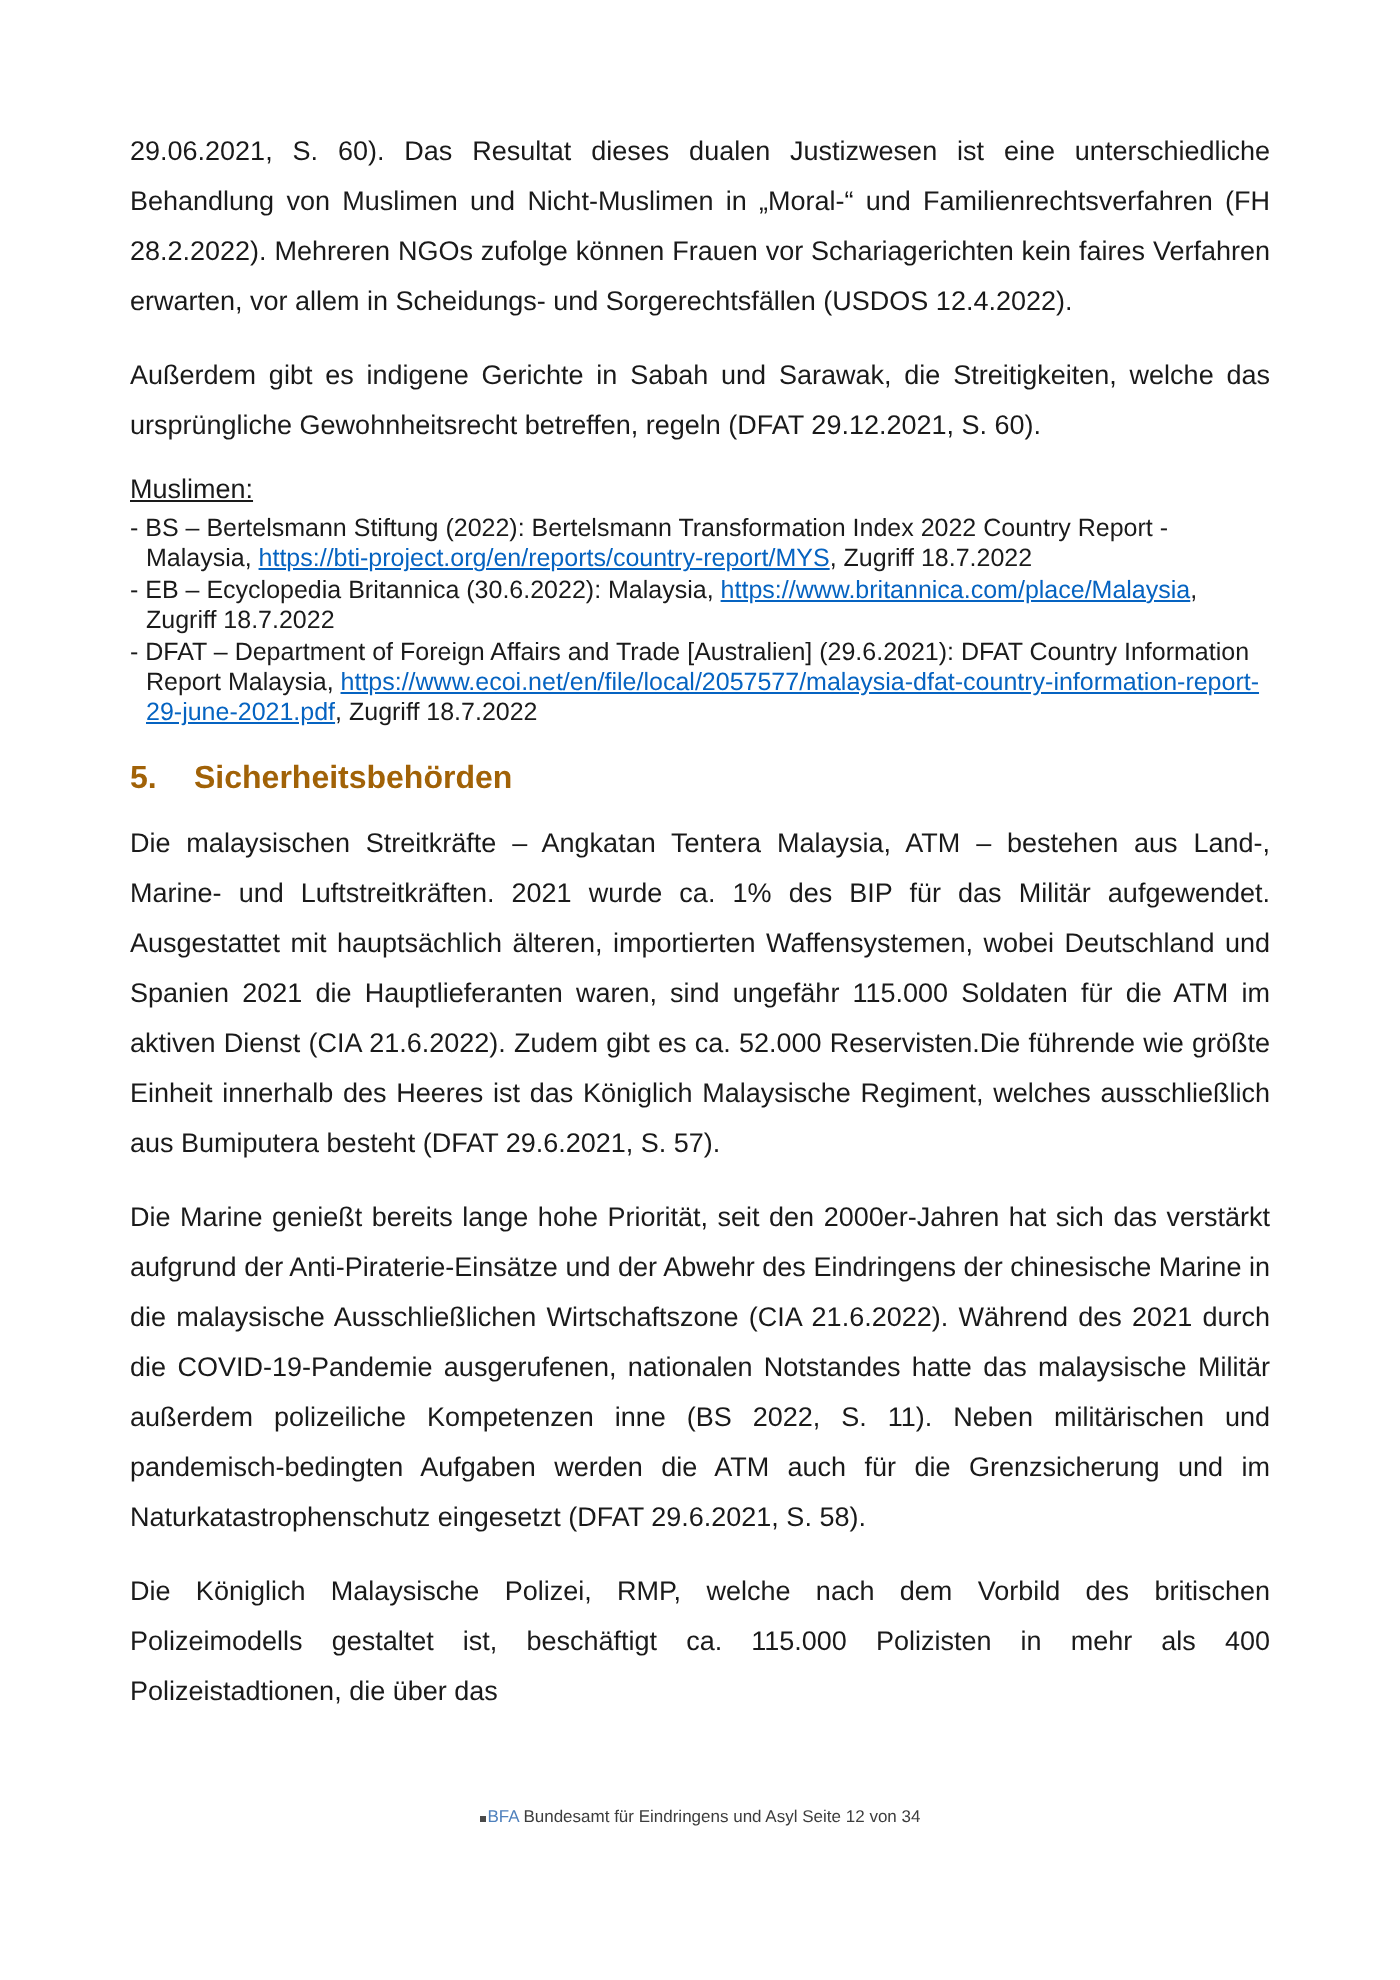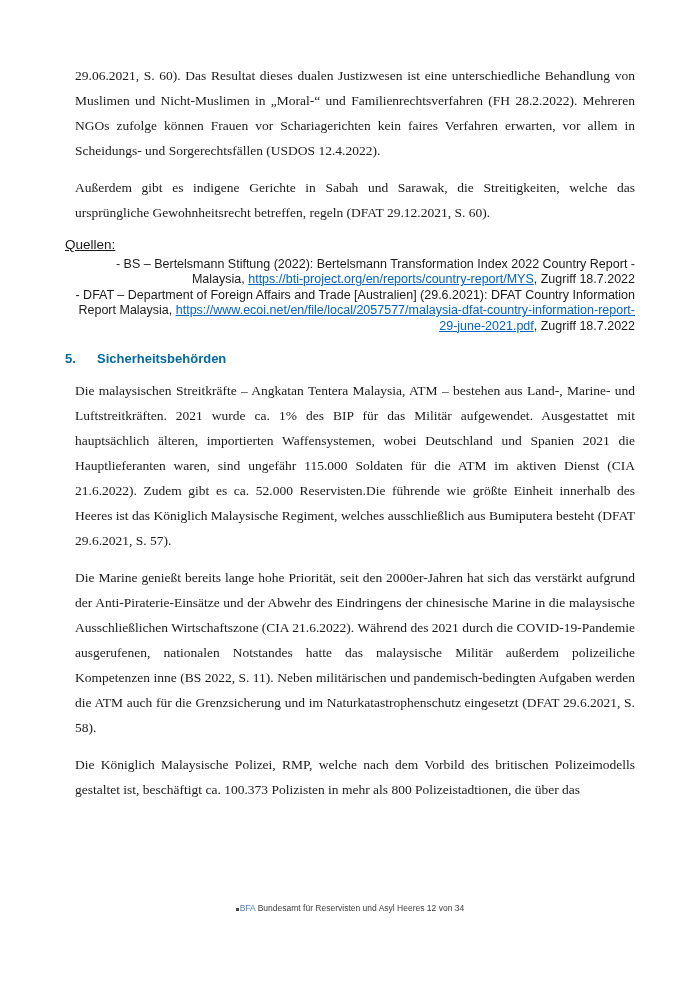--- a/index.html
+++ b/index.html
@@ -19,22 +19,21 @@
   .content {
     position: absolute;
     left: 65px;
     top: 63px;
     width: 570px;
   }
   p.body-para {
     font-size: 13.5px;
     line-height: 25px;
     text-align: justify;
-    margin: 0 0 12px 10px;
-    font-family: Liberation Serif, serif;
+    margin: 0 0 12px 0;
   }
   p.body-para.last {
     margin-bottom: 0;
   }
   .sources-label {
     font-size: 13.5px;
     line-height: 16px;
     margin: 0 0 4px 0;
     text-decoration: underline;
   }
@@ -42,34 +41,34 @@
     list-style: none;
     margin: 0 0 0 0;
     padding: 0;
     font-size: 12.5px;
     line-height: 15.4px;
   }
   ul.sources li {
     padding-left: 8px;
     text-indent: -8px;
     margin: 0;
-    text-align: right;
+    text-align: left;
   }
   ul.sources a {
     color: #0563C1;
     text-decoration: underline;
     overflow-wrap: break-word;
     cursor: pointer;
   }
   h2.section-heading {
     margin: 16px 0 10px 0;
-    font-size: 13px;
+    font-size: 16px;
     line-height: 18px;
     font-weight: bold;
-    color: #0369a1;
+    color: #a16207;
   }
   h2.section-heading .num {
     display: inline-block;
     width: 32px;
   }
   .footer {
     position: absolute;
     left: 0;
     top: 903px;
     width: 700px;
@@ -97,38 +96,39 @@
 </head>
 <body>
 
 <div class="page">
   <div class="content">
 
     <p class="body-para">29.06.2021, S. 60). Das Resultat dieses dualen Justizwesen ist eine unterschiedliche Behandlung von Muslimen und Nicht-Muslimen in „Moral-“ und Familienrechtsverfahren (FH 28.2.2022). Mehreren NGOs zufolge können Frauen vor Schariagerichten kein faires Verfahren erwarten, vor allem in Scheidungs- und Sorgerechtsfällen (USDOS 12.4.2022).</p>
 
     <p class="body-para">Außerdem gibt es indigene Gerichte in Sabah und Sarawak, die Streitigkeiten, welche das ursprüngliche Gewohnheitsrecht betreffen, regeln (DFAT 29.12.2021, S. 60).</p>
 
-    <p class="sources-label">Quellen:</p>
+    <p class="sources-label">Muslimen:</p>
 
     <ul class="sources">
       <li><span>- BS – Bertelsmann Stiftung (2022): Bertelsmann Transformation Index 2022 Country Report - Malaysia, </span><a>https://bti-project.org/en/reports/country-report/MYS</a><span>, Zugriff 18.7.2022</span></li>
+      <li><span>- EB – Ecyclopedia Britannica (30.6.2022): Malaysia, </span><a>https://www.britannica.com/place/Malaysia</a><span>, Zugriff 18.7.2022</span></li>
       <li><span>- DFAT – Department of Foreign Affairs and Trade [Australien] (29.6.2021): DFAT Country Information Report Malaysia, </span><a>https://www.ecoi.net/en/file/local/2057577/malaysia-dfat-country-information-report-29-june-2021.pdf</a><span>, Zugriff 18.7.2022</span></li>
     </ul>
 
     <h2 class="section-heading"><span class="num">5.</span><span>Sicherheitsbehörden</span></h2>
 
     <p class="body-para">Die malaysischen Streitkräfte – Angkatan Tentera Malaysia, ATM – bestehen aus Land-, Marine- und Luftstreitkräften. 2021 wurde ca. 1% des BIP für das Militär aufgewendet. Ausgestattet mit hauptsächlich älteren, importierten Waffensystemen, wobei Deutschland und Spanien 2021 die Hauptlieferanten waren, sind ungefähr 115.000 Soldaten für die ATM im aktiven Dienst (CIA 21.6.2022). Zudem gibt es ca. 52.000 Reservisten.Die führende wie größte Einheit innerhalb des Heeres ist das Königlich Malaysische Regiment, welches ausschließlich aus Bumiputera besteht (DFAT 29.6.2021, S. 57).</p>
 
     <p class="body-para">Die Marine genießt bereits lange hohe Priorität, seit den 2000er-Jahren hat sich das verstärkt aufgrund der Anti-Piraterie-Einsätze und der Abwehr des Eindringens der chinesische Marine in die malaysische Ausschließlichen Wirtschaftszone (CIA 21.6.2022). Während des 2021 durch die COVID-19-Pandemie ausgerufenen, nationalen Notstandes hatte das malaysische Militär außerdem polizeiliche Kompetenzen inne (BS 2022, S. 11). Neben militärischen und pandemisch-bedingten Aufgaben werden die ATM auch für die Grenzsicherung und im Naturkatastrophenschutz eingesetzt (DFAT 29.6.2021, S. 58).</p>
 
-    <p class="body-para last">Die Königlich Malaysische Polizei, RMP, welche nach dem Vorbild des britischen Polizeimodells gestaltet ist, beschäftigt ca. 100.373 Polizisten in mehr als 800 Polizeistadtionen, die über das</p>
+    <p class="body-para last">Die Königlich Malaysische Polizei, RMP, welche nach dem Vorbild des britischen Polizeimodells gestaltet ist, beschäftigt ca. 115.000 Polizisten in mehr als 400 Polizeistadtionen, die über das</p>
 
   </div>
 
   <div class="footer">
     <span><span class="logo-dot"></span><span class="logo">BFA</span></span>
-    <span>Bundesamt für Reservisten und Asyl</span>
-    <span>Heeres</span>
+    <span>Bundesamt für Eindringens und Asyl</span>
+    <span>Seite</span>
     <b>12</b>
     <span>von</span>
     <b>34</b>
   </div>
 </div>
 
 </body></html>

